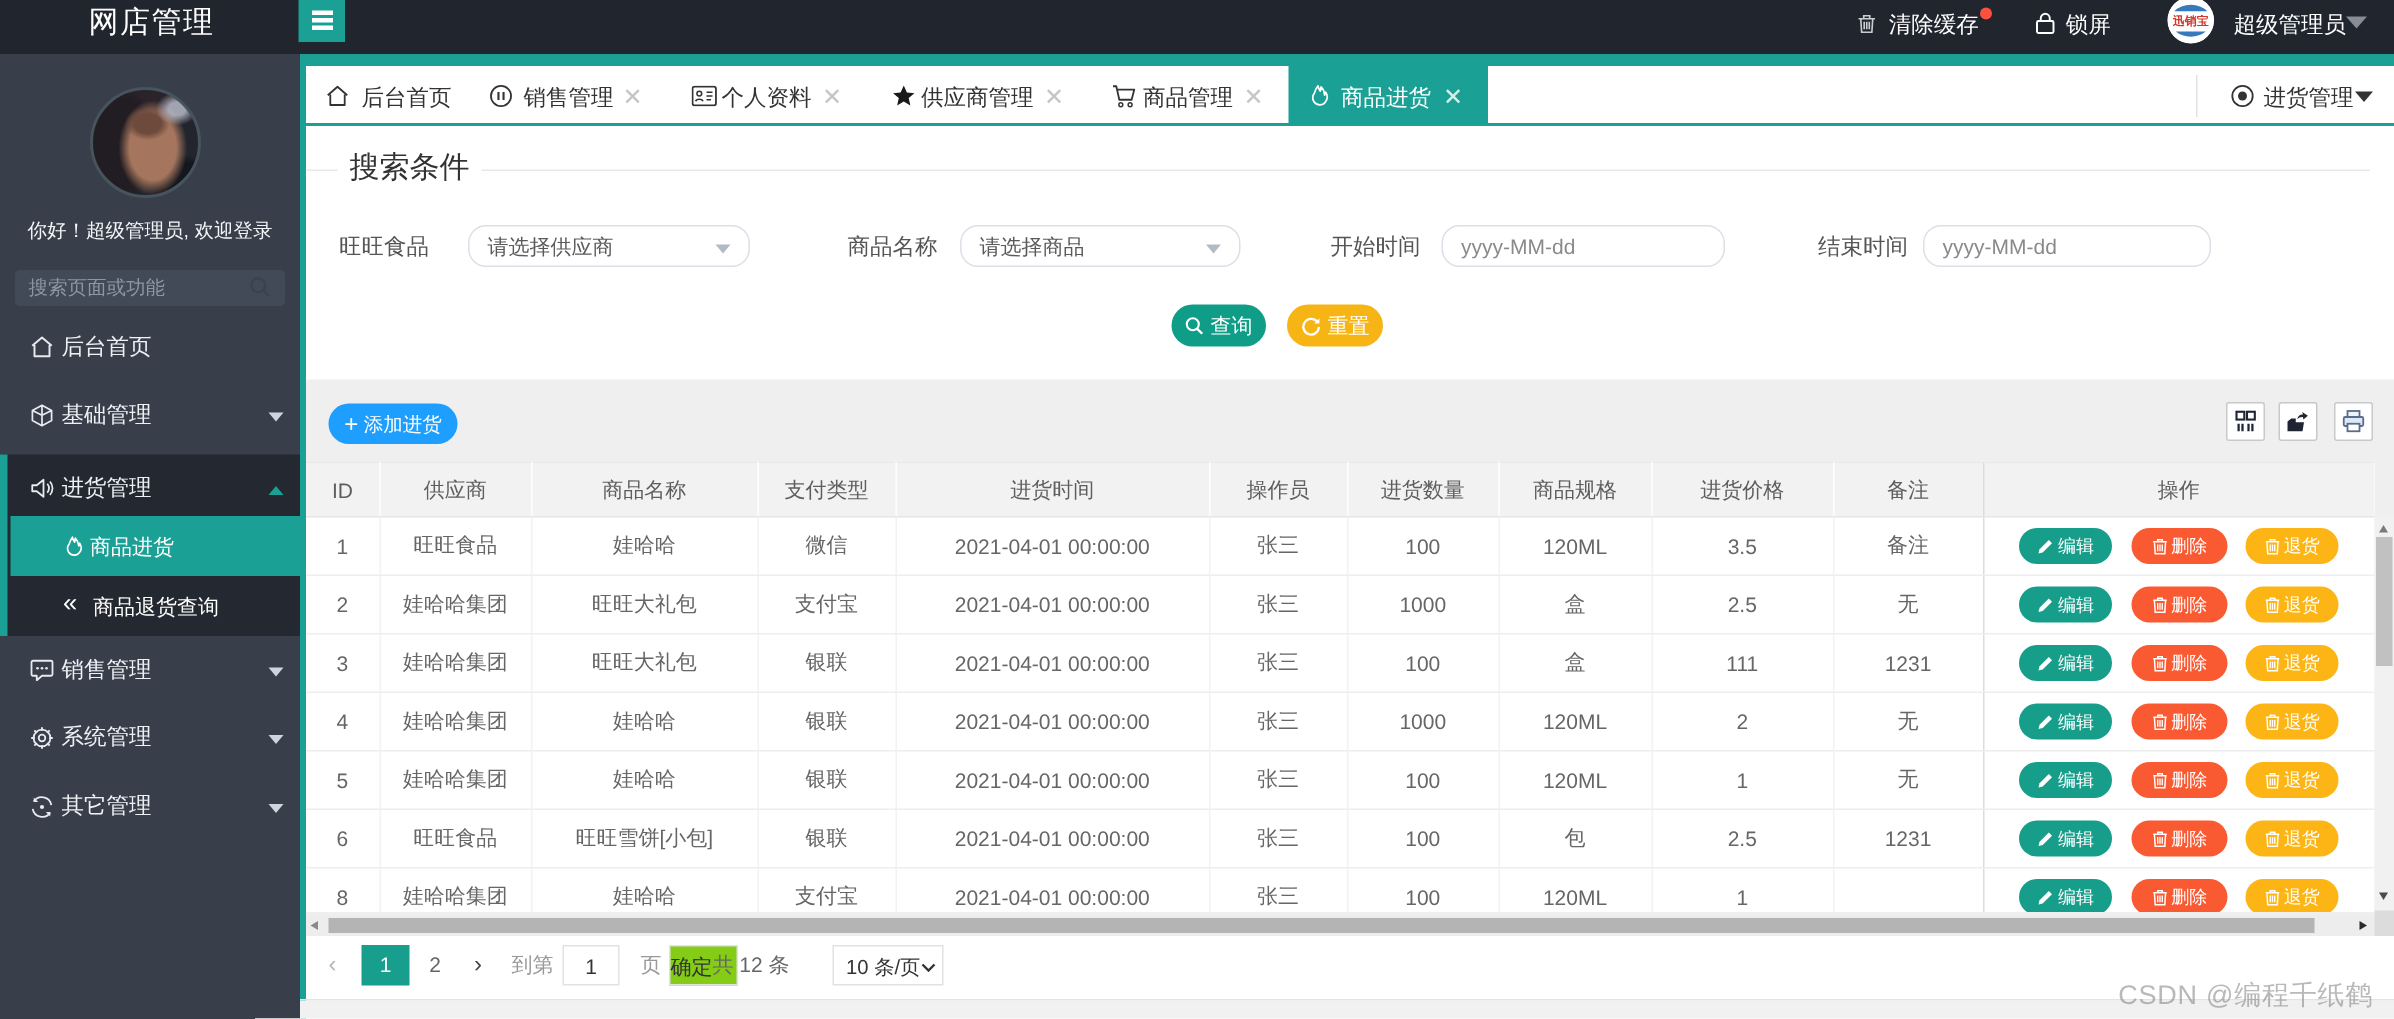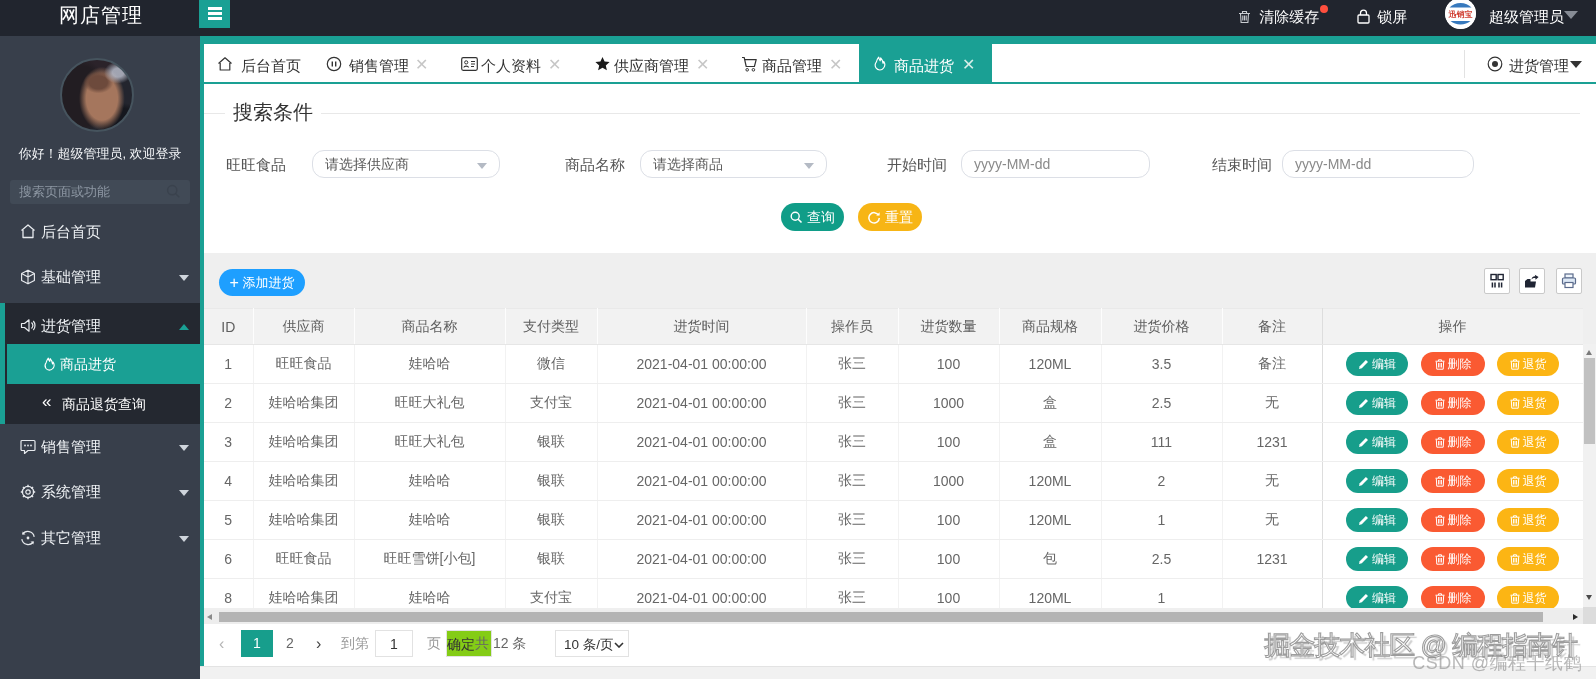--- a/index.html
+++ b/index.html
@@ -491,15 +491,14 @@
   <div class="ab pg" style="left:427px;color:#999;">页</div>
   <div class="ab pg" style="left:446px;width:46px;border:1px solid #e2e2e2;background:#84cc16;color:#333;text-align:left;">确定</div>
   <div class="ab pg" style="left:475px;color:#666;text-align:center;">共 12 条</div>
   <div class="ab pg" style="left:555px;width:74px;border:1px solid #e2e2e2;background:#fff;color:#333;padding-left:8px;font-size:13.5px;">10 条/页
     <svg width="10" height="6" viewBox="0 0 10 6" style="position:absolute;right:4px;top:11px">
         <path d="M1 1l4 4 4-4" stroke="#333" stroke-width="1.6" fill="none"></path>
       </svg>
   </div>
   <div class="ab" id="botline"></div>
   <div class="ab" id="botgray"></div>
-  <div class="ab" id="wm1">掘金技术社区 @ 编程指南针</div>
   <div class="ab" id="wm2">CSDN @编程千纸鹤</div>
 </div>
 
 </body></html>

